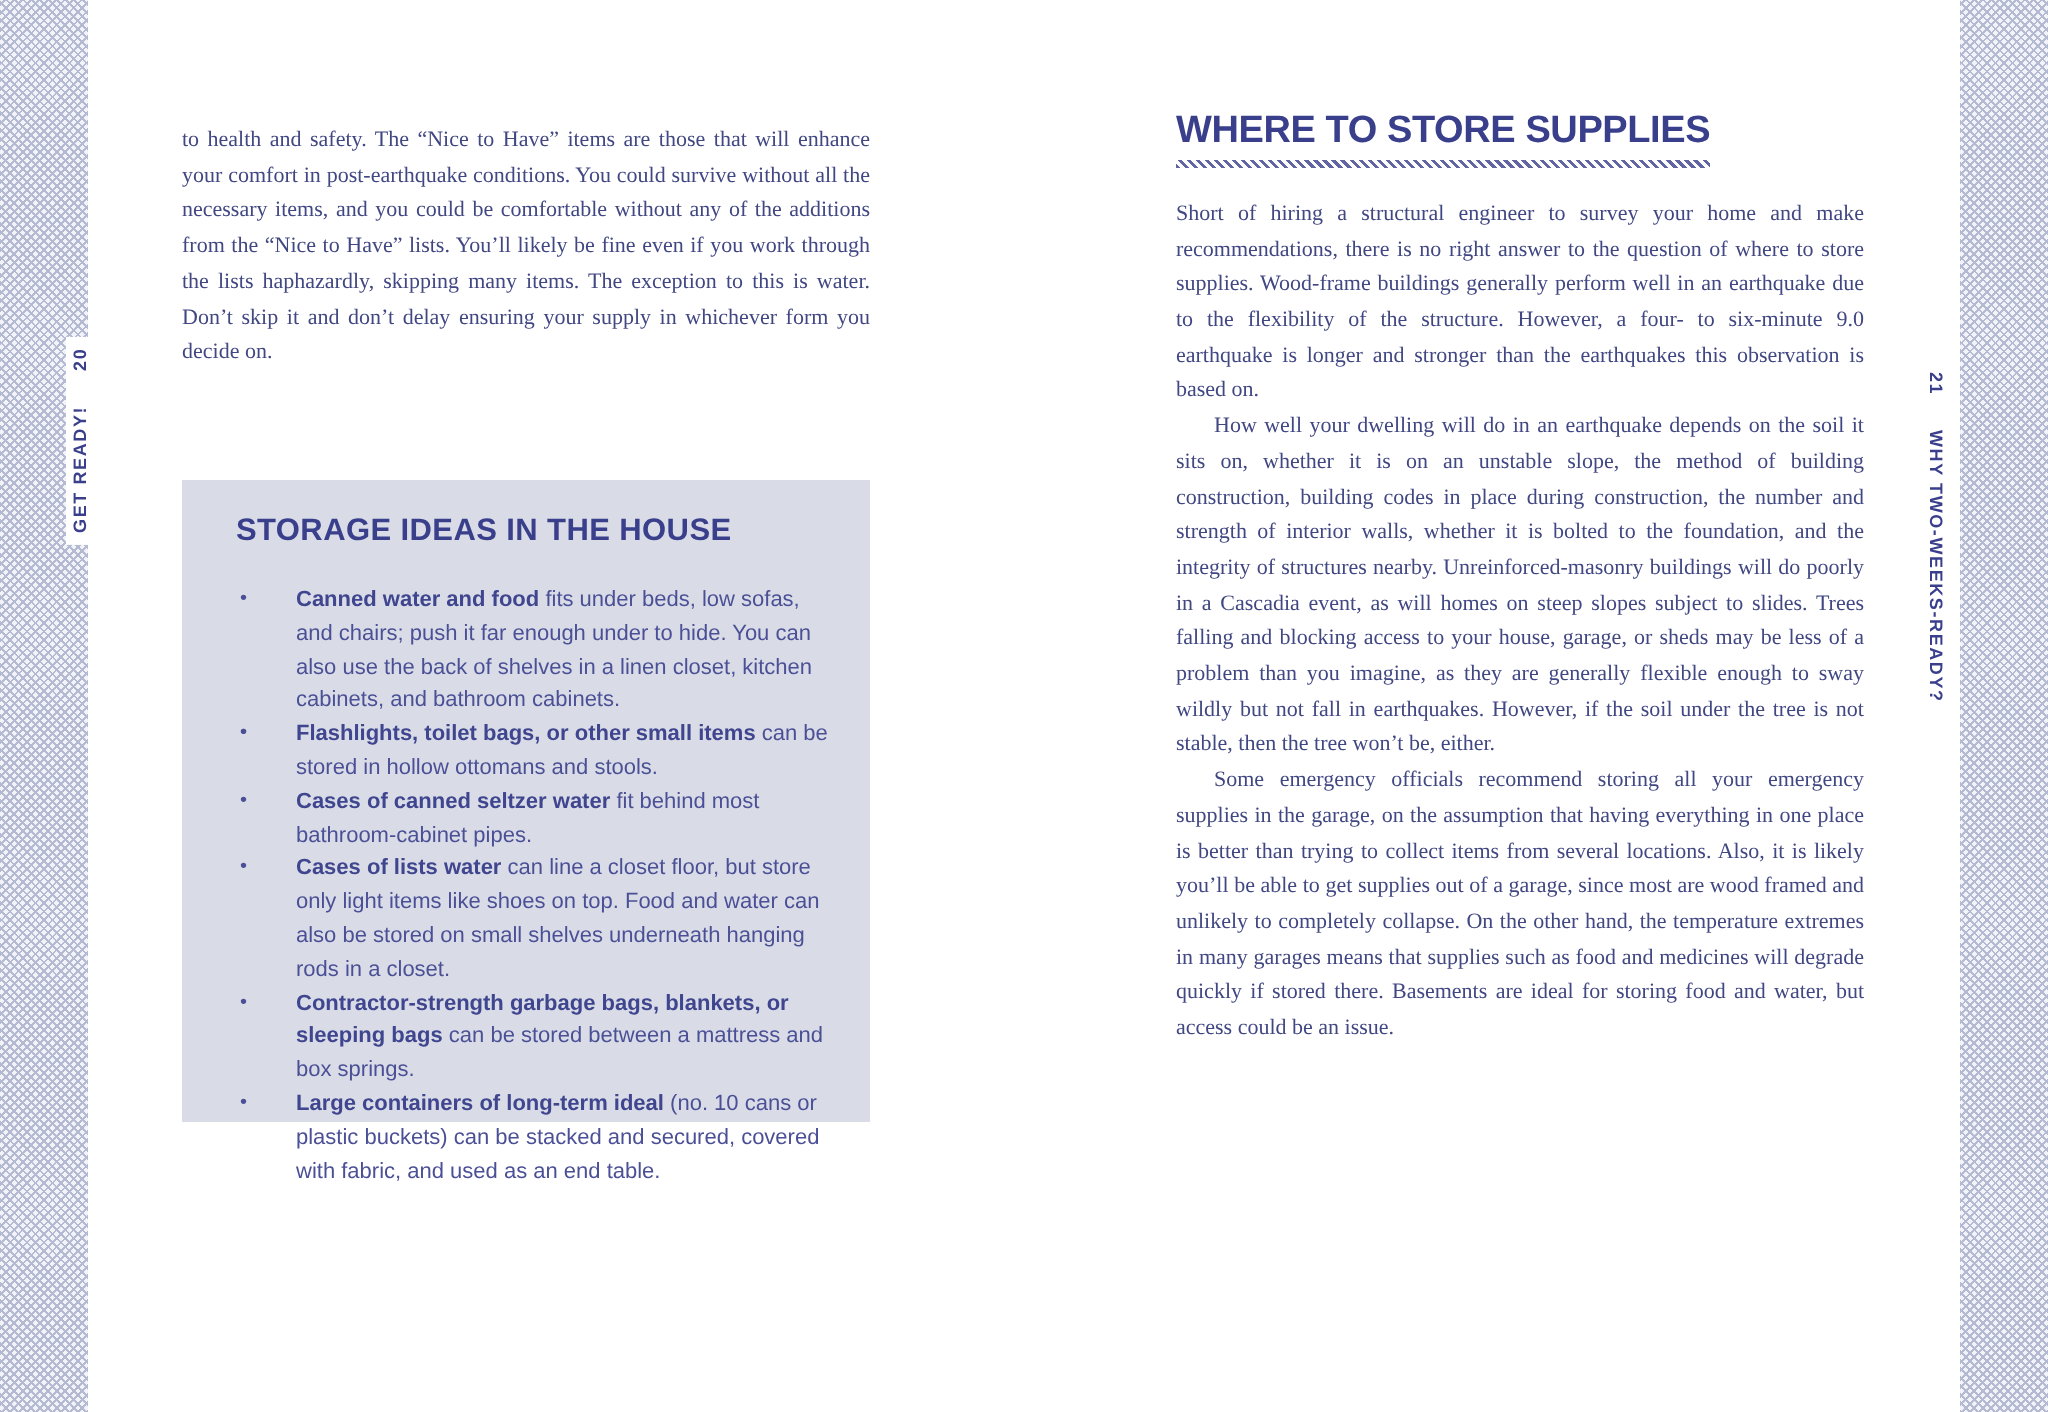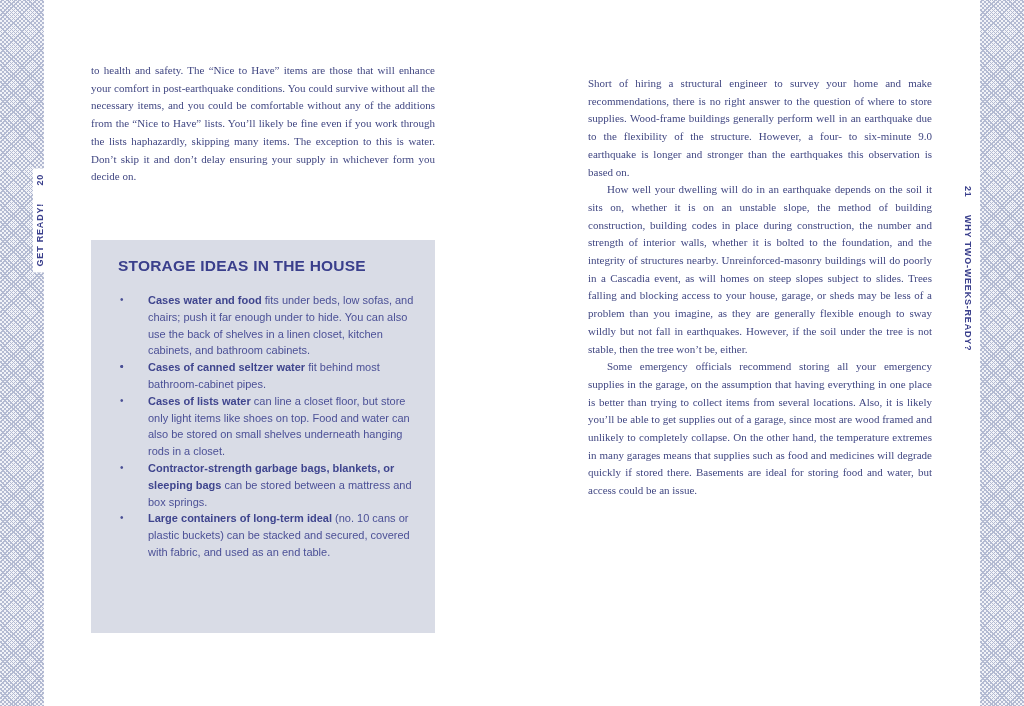--- a/index.html
+++ b/index.html
@@ -59,21 +59,21 @@
     font-size:11px;
     line-height:17.7px;
     color:var(--ink);
     text-align:justify;
   }
   .intro{margin-top:62px;}
   .indent{text-indent:19px;}
 
   
   .idea-box{
-    position:absolute;left:0;top:240px;width:344px;height:393px;
+    position:absolute;left:0;top:240px;width:344px;height:321px;
     background:var(--box-bg);
     padding:17px 16px 0 27px;
   }
   .idea-box h2{
     margin:0 0 17px 0;
     font-family:"Liberation Sans","DejaVu Sans",sans-serif;
     font-weight:bold;
     font-size:15.5px;
     letter-spacing:0.2px;
     color:var(--heading);
@@ -130,27 +130,28 @@
   </div>
 
   <div class="page page-left">
     <p class="body-text intro">to health and safety. The “Nice to Have” items are those that will enhance your comfort in post-earthquake conditions. You could survive without all the necessary items, and you could be comfortable without any of the additions from the “Nice to Have” lists. You’ll likely be fine even if you work through the lists haphazardly, skipping many items. The exception to this is water. Don’t skip it and don’t delay ensuring your supply in whichever form you decide on.</p>
 
     <div class="idea-box">
       <h2>STORAGE IDEAS IN THE HOUSE</h2>
       <ul>
         <li>
           <span class="bullet">•</span>
-          <span class="li-body"><strong>Cases water and food</strong> <span>fits under beds, low sofas, and chairs; push it far enough under to hide. You can also use the back of shelves in a linen closet, kitchen cabinets, and bathroom cabinets.</span></span>
+          <span class="li-body"><strong>Canned water and food</strong> <span>fits under beds, low sofas, and chairs; push it far enough under to hide. You can also use the back of shelves in a linen closet, kitchen cabinets, and bathroom cabinets.</span></span>
         </li>
         <li>
           <span class="bullet">•</span>
         </li>
         <li>
           <span class="bullet">•</span>
+          <span class="li-body"><strong>Flashlights, toilet bags, or other small items</strong> <span>can be stored in hollow ottomans and stools.</span></span>
         </li>
         <li>
           <span class="bullet">•</span>
           <span class="li-body"><strong>Cases of canned seltzer water</strong> <span>fit behind most bathroom-cabinet pipes.</span></span>
         </li>
         <li>
           <span class="bullet">•</span>
           <span class="li-body"><strong>Cases of lists water</strong> <span>can line a closet floor, but store only light items like shoes on top. Food and water can also be stored on small shelves underneath hanging rods in a closet.</span></span>
         </li>
         <li>
@@ -160,20 +161,21 @@
         <li>
           <span class="bullet">•</span>
           <span class="li-body"><strong>Large containers of long-term ideal</strong> <span>(no. 10 cans or plastic buckets) can be stacked and secured, covered with fabric, and used as an end table.</span></span>
         </li>
       </ul>
     </div>
   </div>
 
   <div class="page page-right">
     <div class="heading-wrap">
+      <h1>WHERE TO STORE SUPPLIES</h1>
       <div class="heading-rule"></div>
     </div>
     <p class="body-text">Short of hiring a structural engineer to survey your home and make recommendations, there is no right answer to the question of where to store supplies. Wood-frame buildings generally perform well in an earthquake due to the flexibility of the structure. However, a four- to six-minute 9.0 earthquake is longer and stronger than the earthquakes this observation is based on.</p>
     <p class="body-text indent">How well your dwelling will do in an earthquake depends on the soil it sits on, whether it is on an unstable slope, the method of building construction, building codes in place during construction, the number and strength of interior walls, whether it is bolted to the foundation, and the integrity of structures nearby. Unreinforced-masonry buildings will do poorly in a Cascadia event, as will homes on steep slopes subject to slides. Trees falling and blocking access to your house, garage, or sheds may be less of a problem than you imagine, as they are generally flexible enough to sway wildly but not fall in earthquakes. However, if the soil under the tree is not stable, then the tree won’t be, either.</p>
     <p class="body-text indent">Some emergency officials recommend storing all your emergency supplies in the garage, on the assumption that having everything in one place is better than trying to collect items from several locations. Also, it is likely you’ll be able to get supplies out of a garage, since most are wood framed and unlikely to completely collapse. On the other hand, the temperature extremes in many garages means that supplies such as food and medicines will degrade quickly if stored there. Basements are ideal for storing food and water, but access could be an issue.</p>
   </div>
 
 </div>
 
 </body></html>

